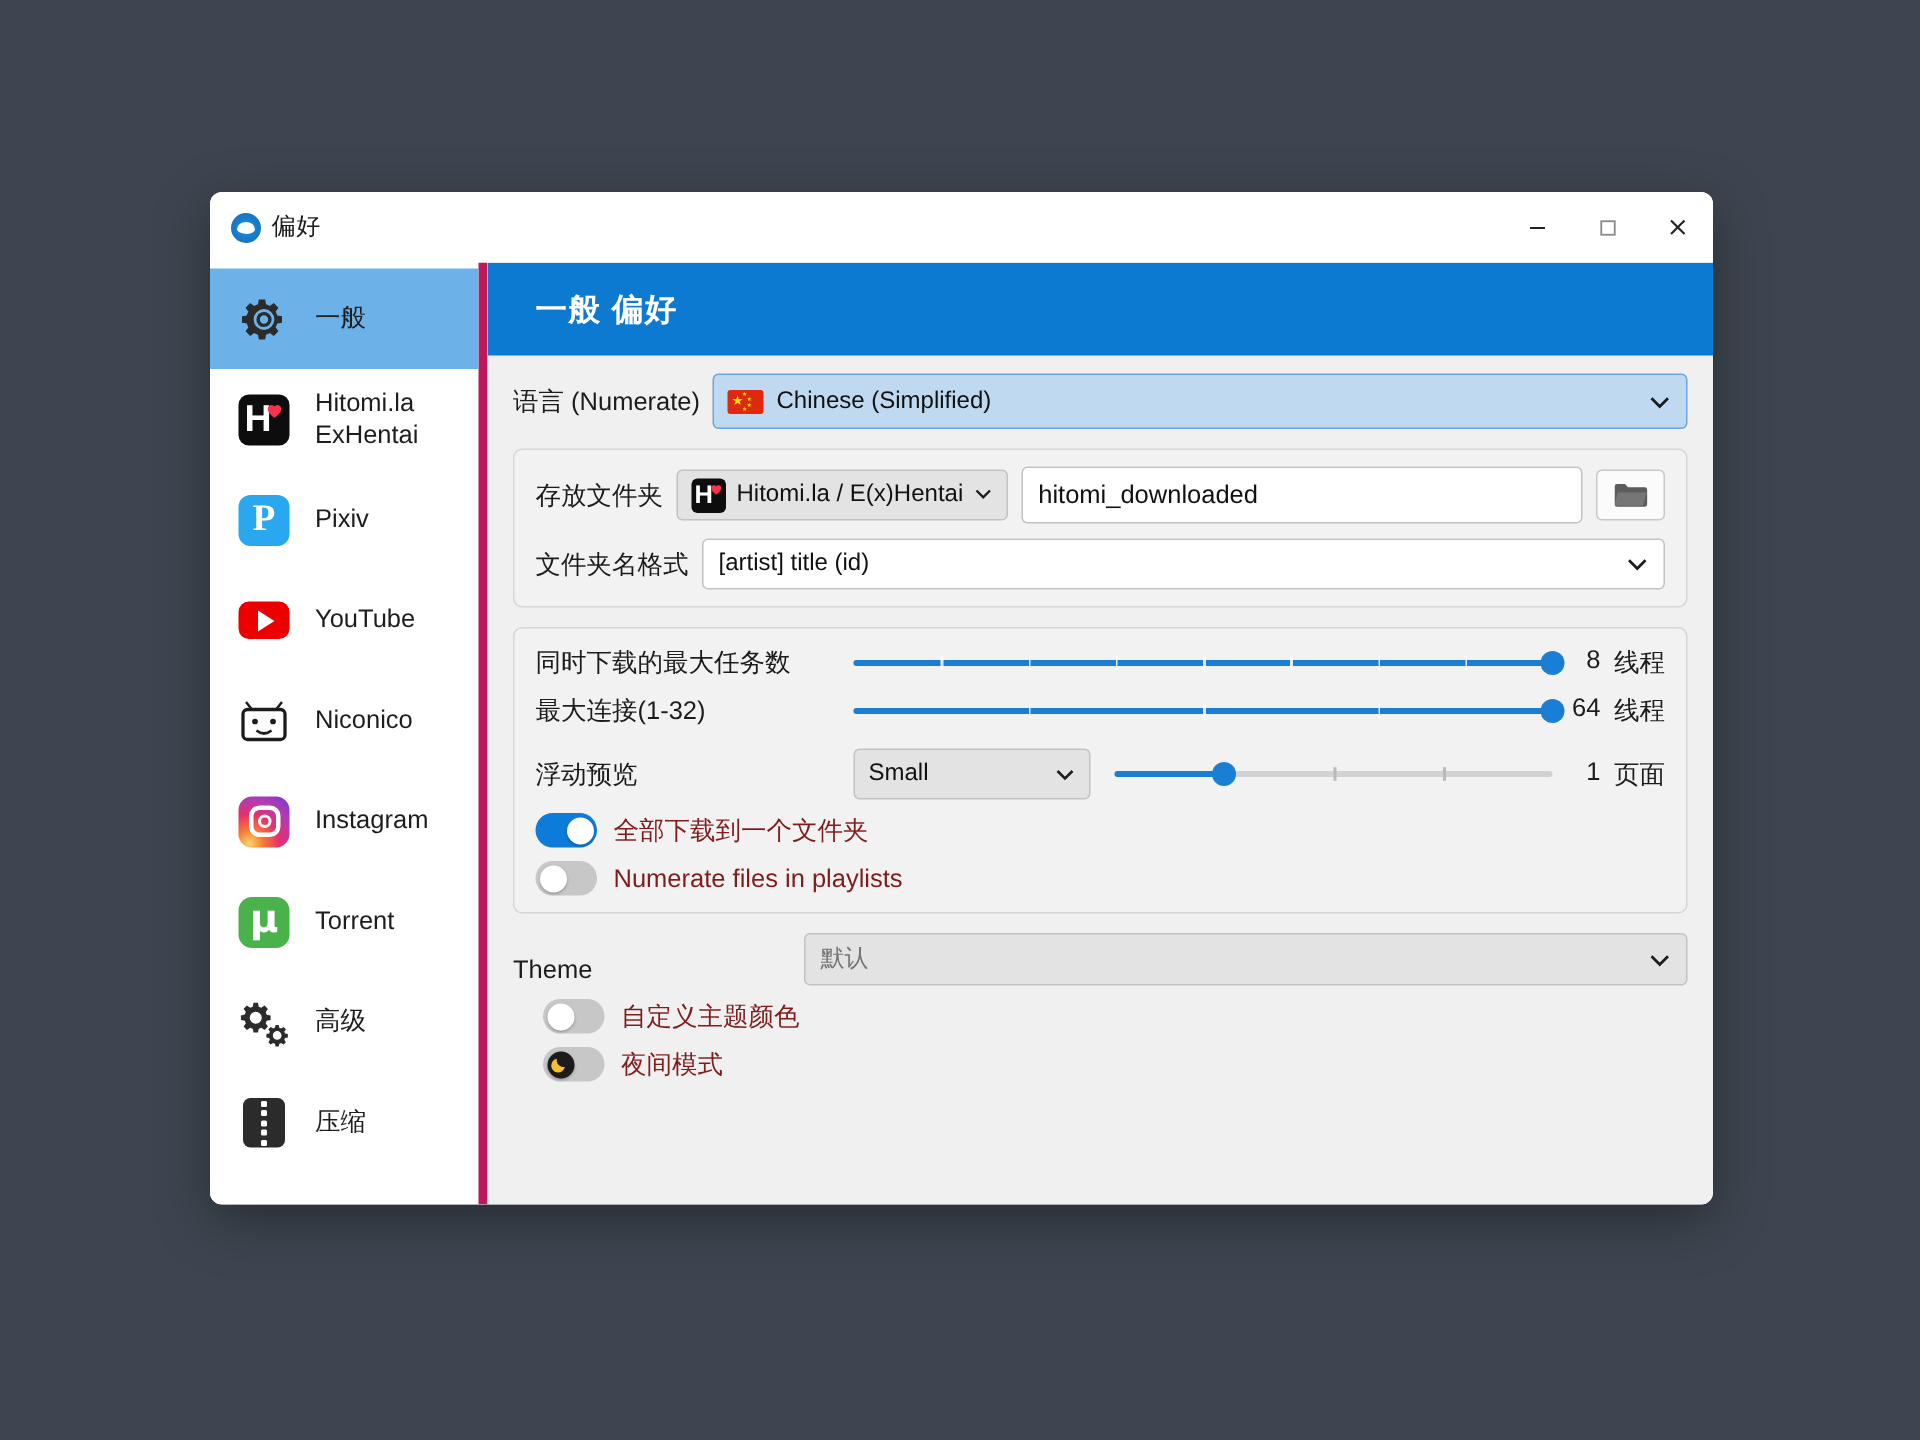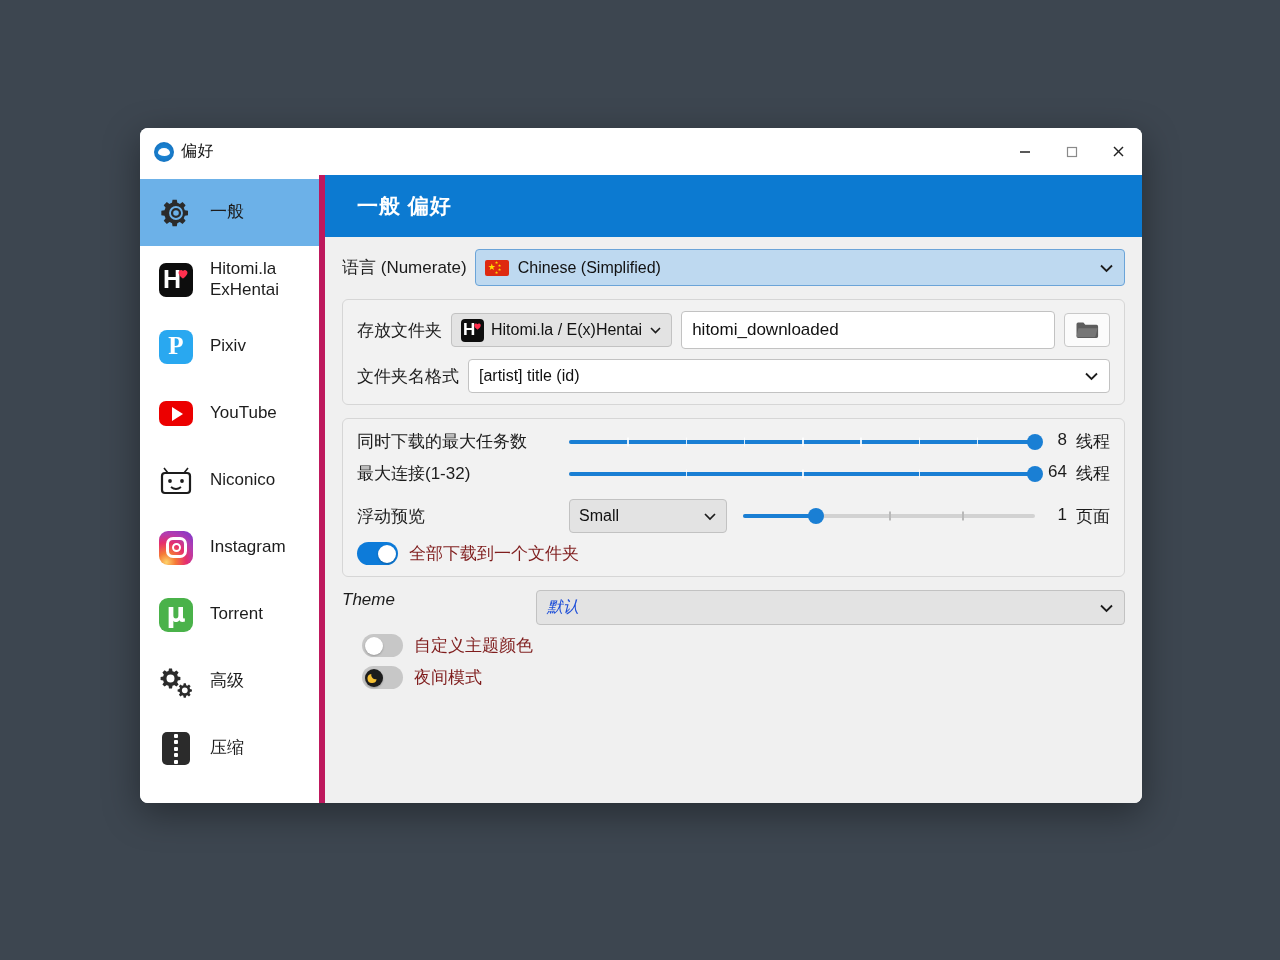--- a/index.html
+++ b/index.html
@@ -472,42 +472,41 @@
   .toggle.on .knob { left: 20.5px; }
   .toggle .knob.moon {
     background: #1c1c1c;
     display: flex; align-items: center; justify-content: center;
   }
   .toggle-label { font-size: 17px; color: #7f1d1d; }
 
   
   .theme-row {
     display: flex;
-    align-items: flex-start;
+    align-items: flex-end;
     gap: 9px;
     margin-bottom: 4px;
-    font-style: italic;
   }
   .theme-label {
     font-size: 17px;
     color: #1c1c1c;
     width: 185px;
     flex: 0 0 185px;
   }
   .theme-select {
     flex: 1 1 auto;
     height: 35px;
     background: #e3e3e3;
     border: 1px solid #c2c2c2;
     border-radius: 4px;
     display: flex;
     align-items: center;
     padding: 0 10px;
     font-size: 16px;
-    color: #1d4ed8;
+    color: #737373;
     cursor: default;
   }
   .theme-toggles { padding-left: 20px; }
 </style>
 </head>
 <body>
 
 <div class="window">
 
   <div class="titlebar">
@@ -765,20 +764,26 @@
             </div>
           </div>
 
           <div class="toggle-row">
             <div class="toggle on">
               <div class="knob"></div>
             </div>
             <div class="toggle-label">全部下载到一个文件夹</div>
           </div>
 
+          <div class="toggle-row">
+            <div class="toggle">
+              <div class="knob"></div>
+            </div>
+            <div class="toggle-label">Numerate files in playlists</div>
+          </div>
 
         </div>
 
         <div class="theme-row">
           <div class="theme-label">Theme</div>
           <div class="theme-select">
             <span>默认</span>
             <span class="chev">
               <svg width="15" height="10" viewBox="0 0 15 10">
                 <path d="M2 2.5 L7.5 8 L13 2.5" fill="none" stroke="#1c1c1c" stroke-width="1.8"></path>

